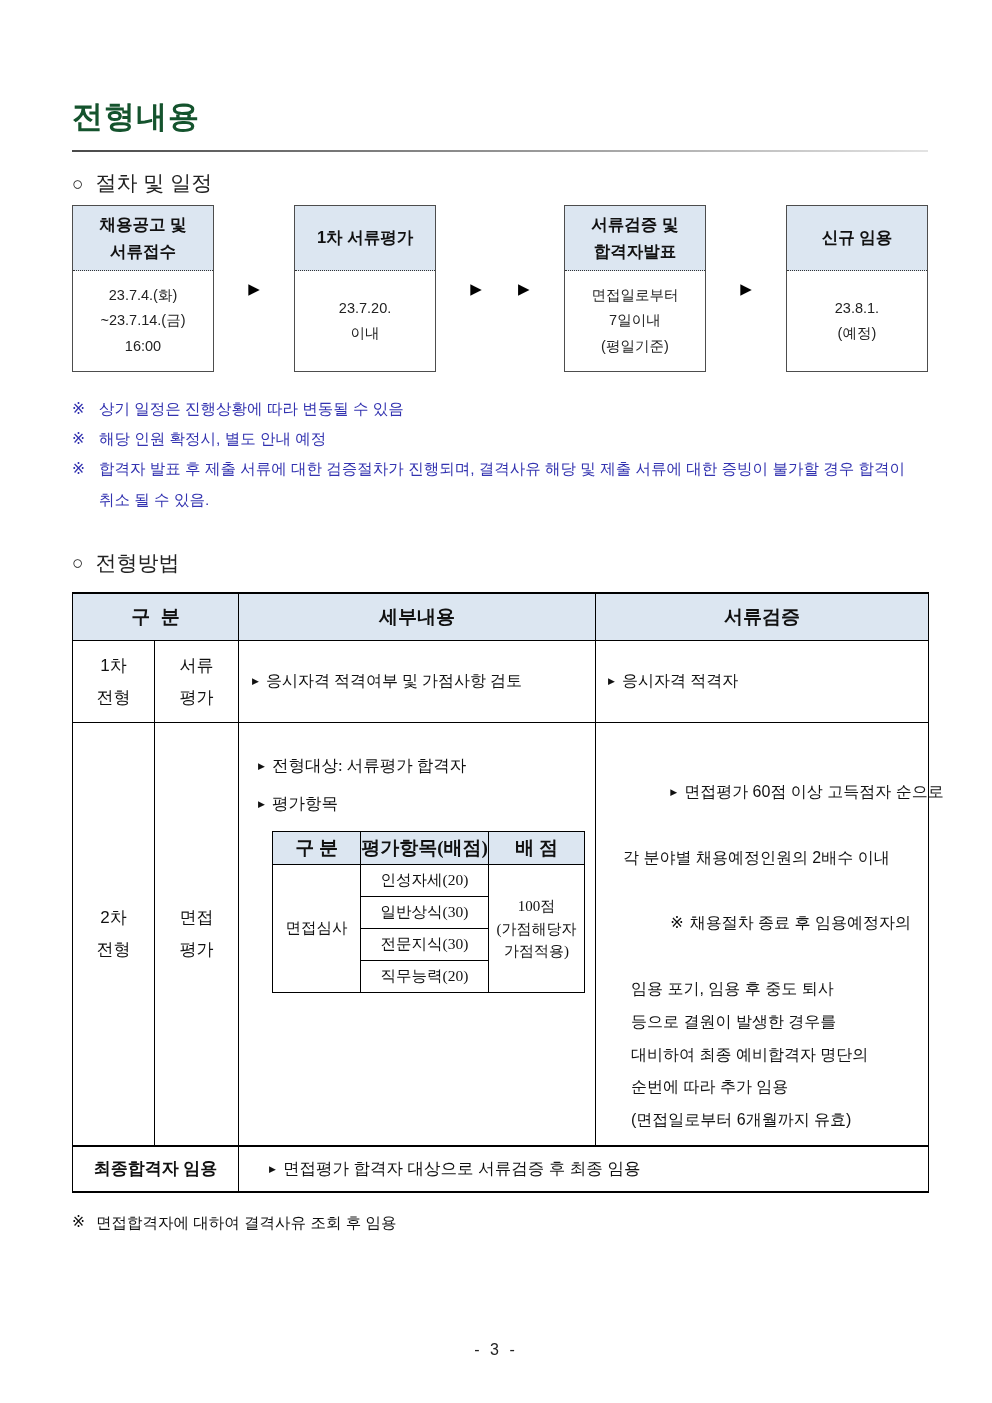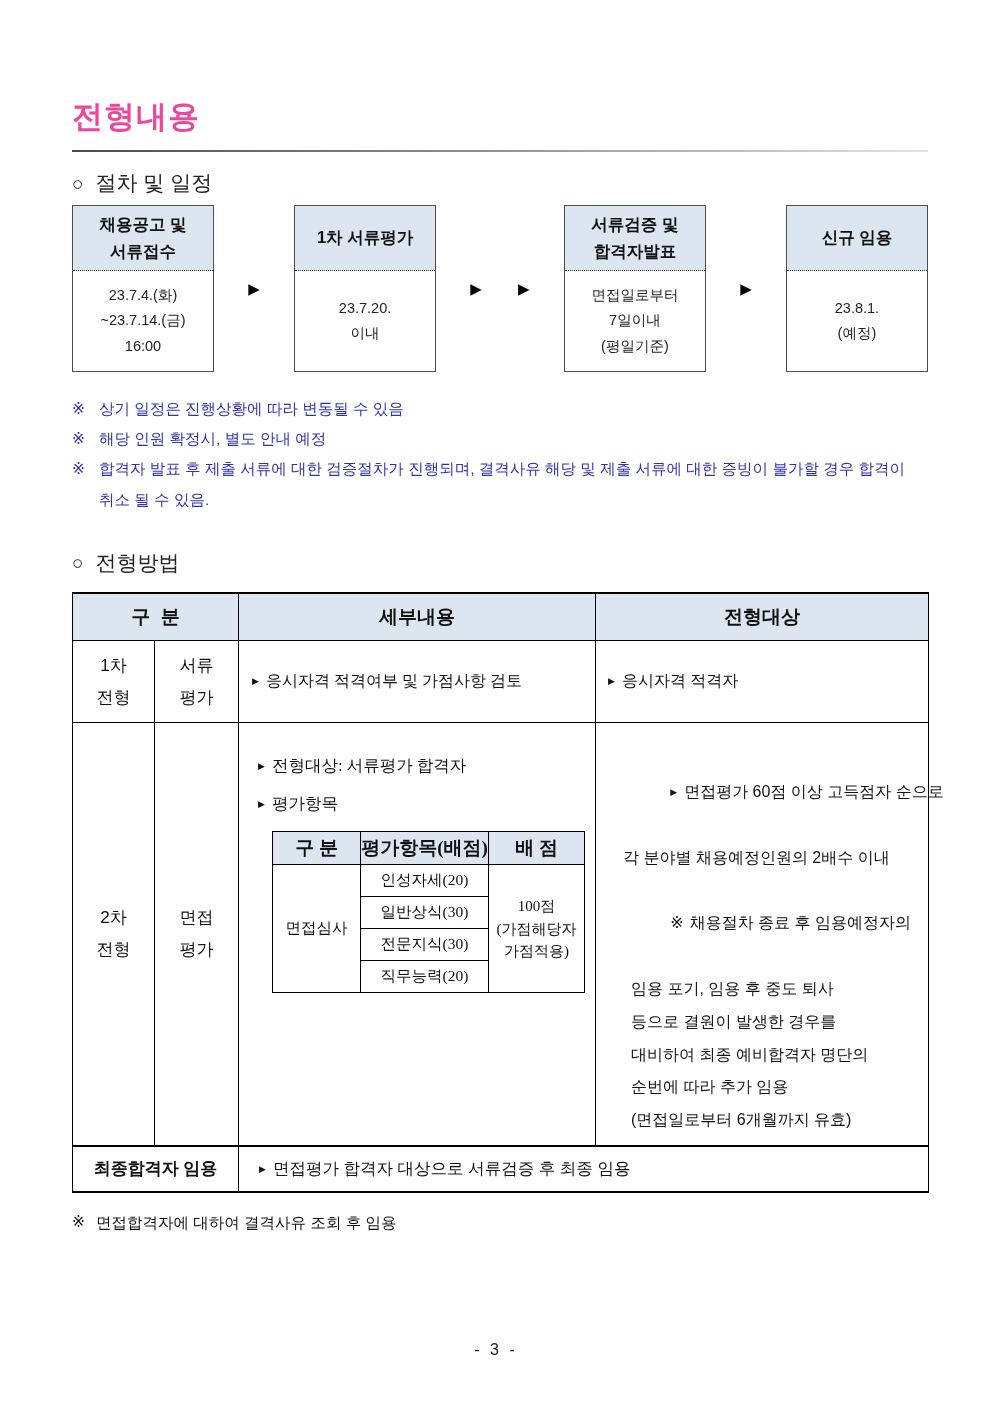--- a/index.html
+++ b/index.html
@@ -7,21 +7,21 @@
   body { font-family: "Liberation Sans", "DejaVu Sans", sans-serif; color: #1a1a1a; }
   .page {
     position: relative;
     width: 992px; height: 1403px;
     background: #ffffff;
     overflow: hidden;
   }
   .content { padding: 96px 64px 0 72px; }
 
   
-  .doc-title { font-size: 31px; font-weight: bold; letter-spacing: 1px; color: #ec4899; }
+  .doc-title { font-size: 31px; font-weight: bold; letter-spacing: 1px; color: #14532d; }
   .title-rule {
     margin-top: 12px; height: 2px;
     background: linear-gradient(to right, #4a4a4a 0%, #9a9a9a 55%, #e3e3e3 100%);
   }
 
   
   .section-heading { display: flex; align-items: center; gap: 12px; margin-top: 17px;
     font-size: 21px; color: #222; }
   .section-heading .circle { font-size: 19px; line-height: 1; }
 
@@ -92,21 +92,21 @@
 
   
   .crit-line { line-height: 2.05; white-space: pre; }
   .crit-line.hang { padding-left: 15px; }
   .crit-line.hang2 { padding-left: 23px; }
   .crit-marker { margin-right: 6px; }
 
   
   .row3 td { border-top: 2px solid #000; }
   .cell-final-label { text-align: center; font-weight: bold; font-size: 17px; height: 46px; }
-  .cell-final-detail { padding-left: 20px; font-size: 16.5px; }
+  .cell-final-detail { padding-left: 30px; font-size: 16.5px; }
 
   
   .footnote { display: flex; margin-top: 20px; font-size: 15.5px; color: #111; }
   .footnote .marker { width: 24px; flex: none; }
 
   
   .page-number {
     position: absolute; left: 0; right: 0; bottom: 44px;
     text-align: center; font-size: 16px; color: #222; letter-spacing: 3px;
   }
@@ -206,21 +206,21 @@
       <colgroup>
         <col style="width:82px">
           <col style="width:84px">
           <col style="width:357px">
           <col style="width:333px">
       </colgroup>
       <thead>
         <tr>
           <th colspan="2">구  분</th>
           <th>세부내용</th>
-          <th>전형대상</th>
+          <th>서류검증</th>
         </tr>
       </thead>
       <tbody>
         <tr class="row1">
           <td class="cell-stage">
             <div>1차</div>
             <div>전형</div>
           </td>
           <td class="cell-stage">
             <div>서류</div>

